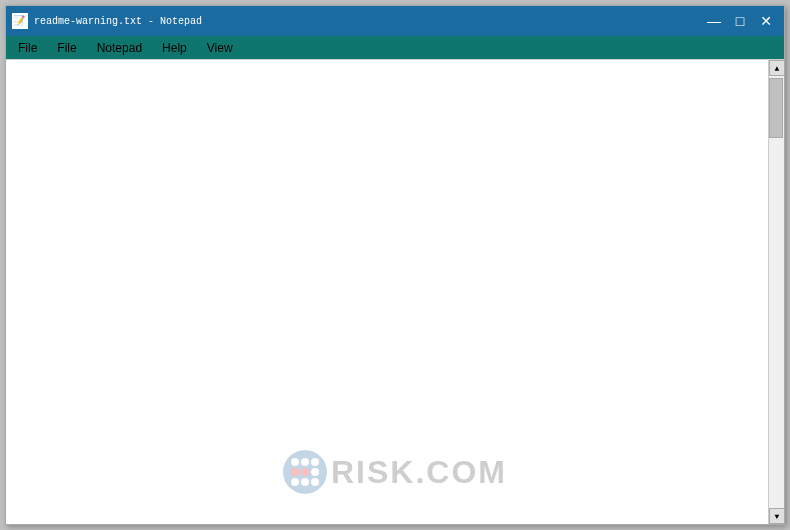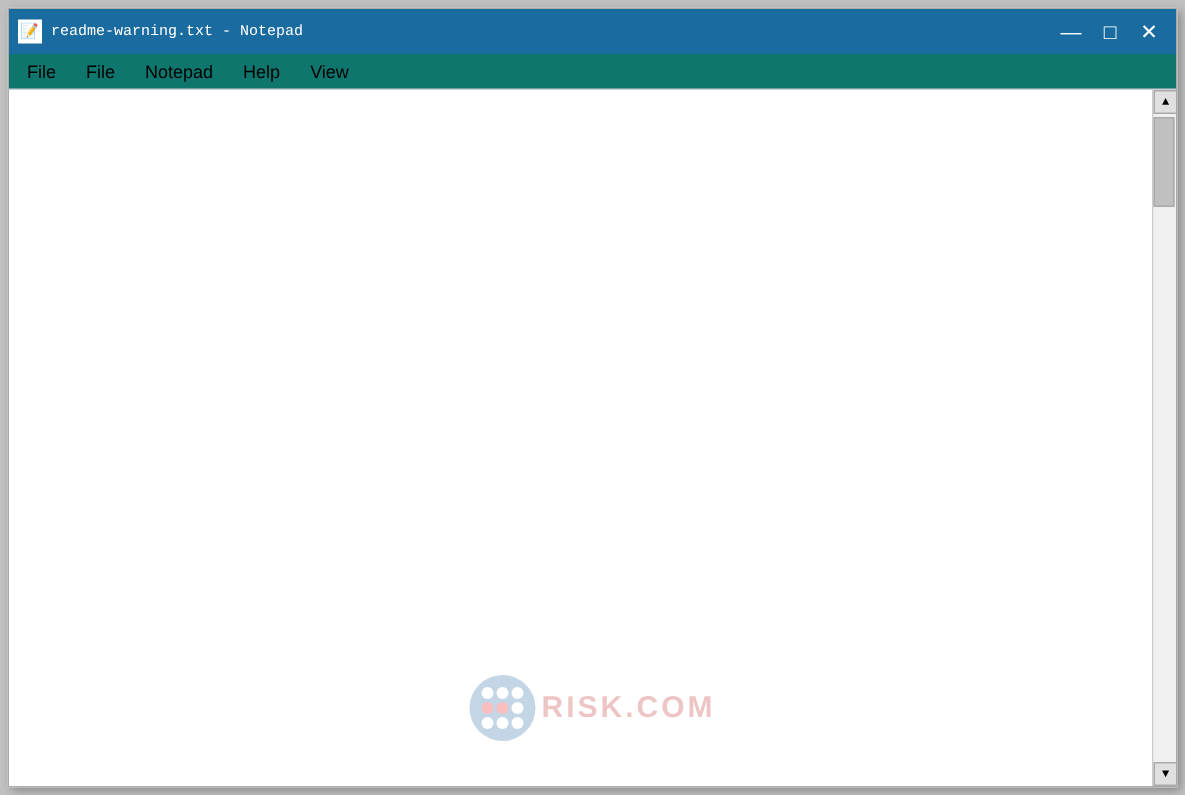--- a/index.html
+++ b/index.html
@@ -191,23 +191,23 @@
       width: 8px;
       height: 8px;
       border-radius: 50%;
       background: #fff;
     }
 
     .dot.red { background: #e00; }
 
     .watermark-text {
       font-family: Arial, sans-serif;
-      font-size: 20px;
+      font-size: 32px;
       font-weight: bold;
-      color: #b91c1c;
+      color: #404040;
       letter-spacing: 2px;
     }
   </style>
 </head>
 <body>
 
 <div class="window">
   <div class="title-bar">
     <div class="title-bar-left">
       <div class="title-icon">📝</div>

